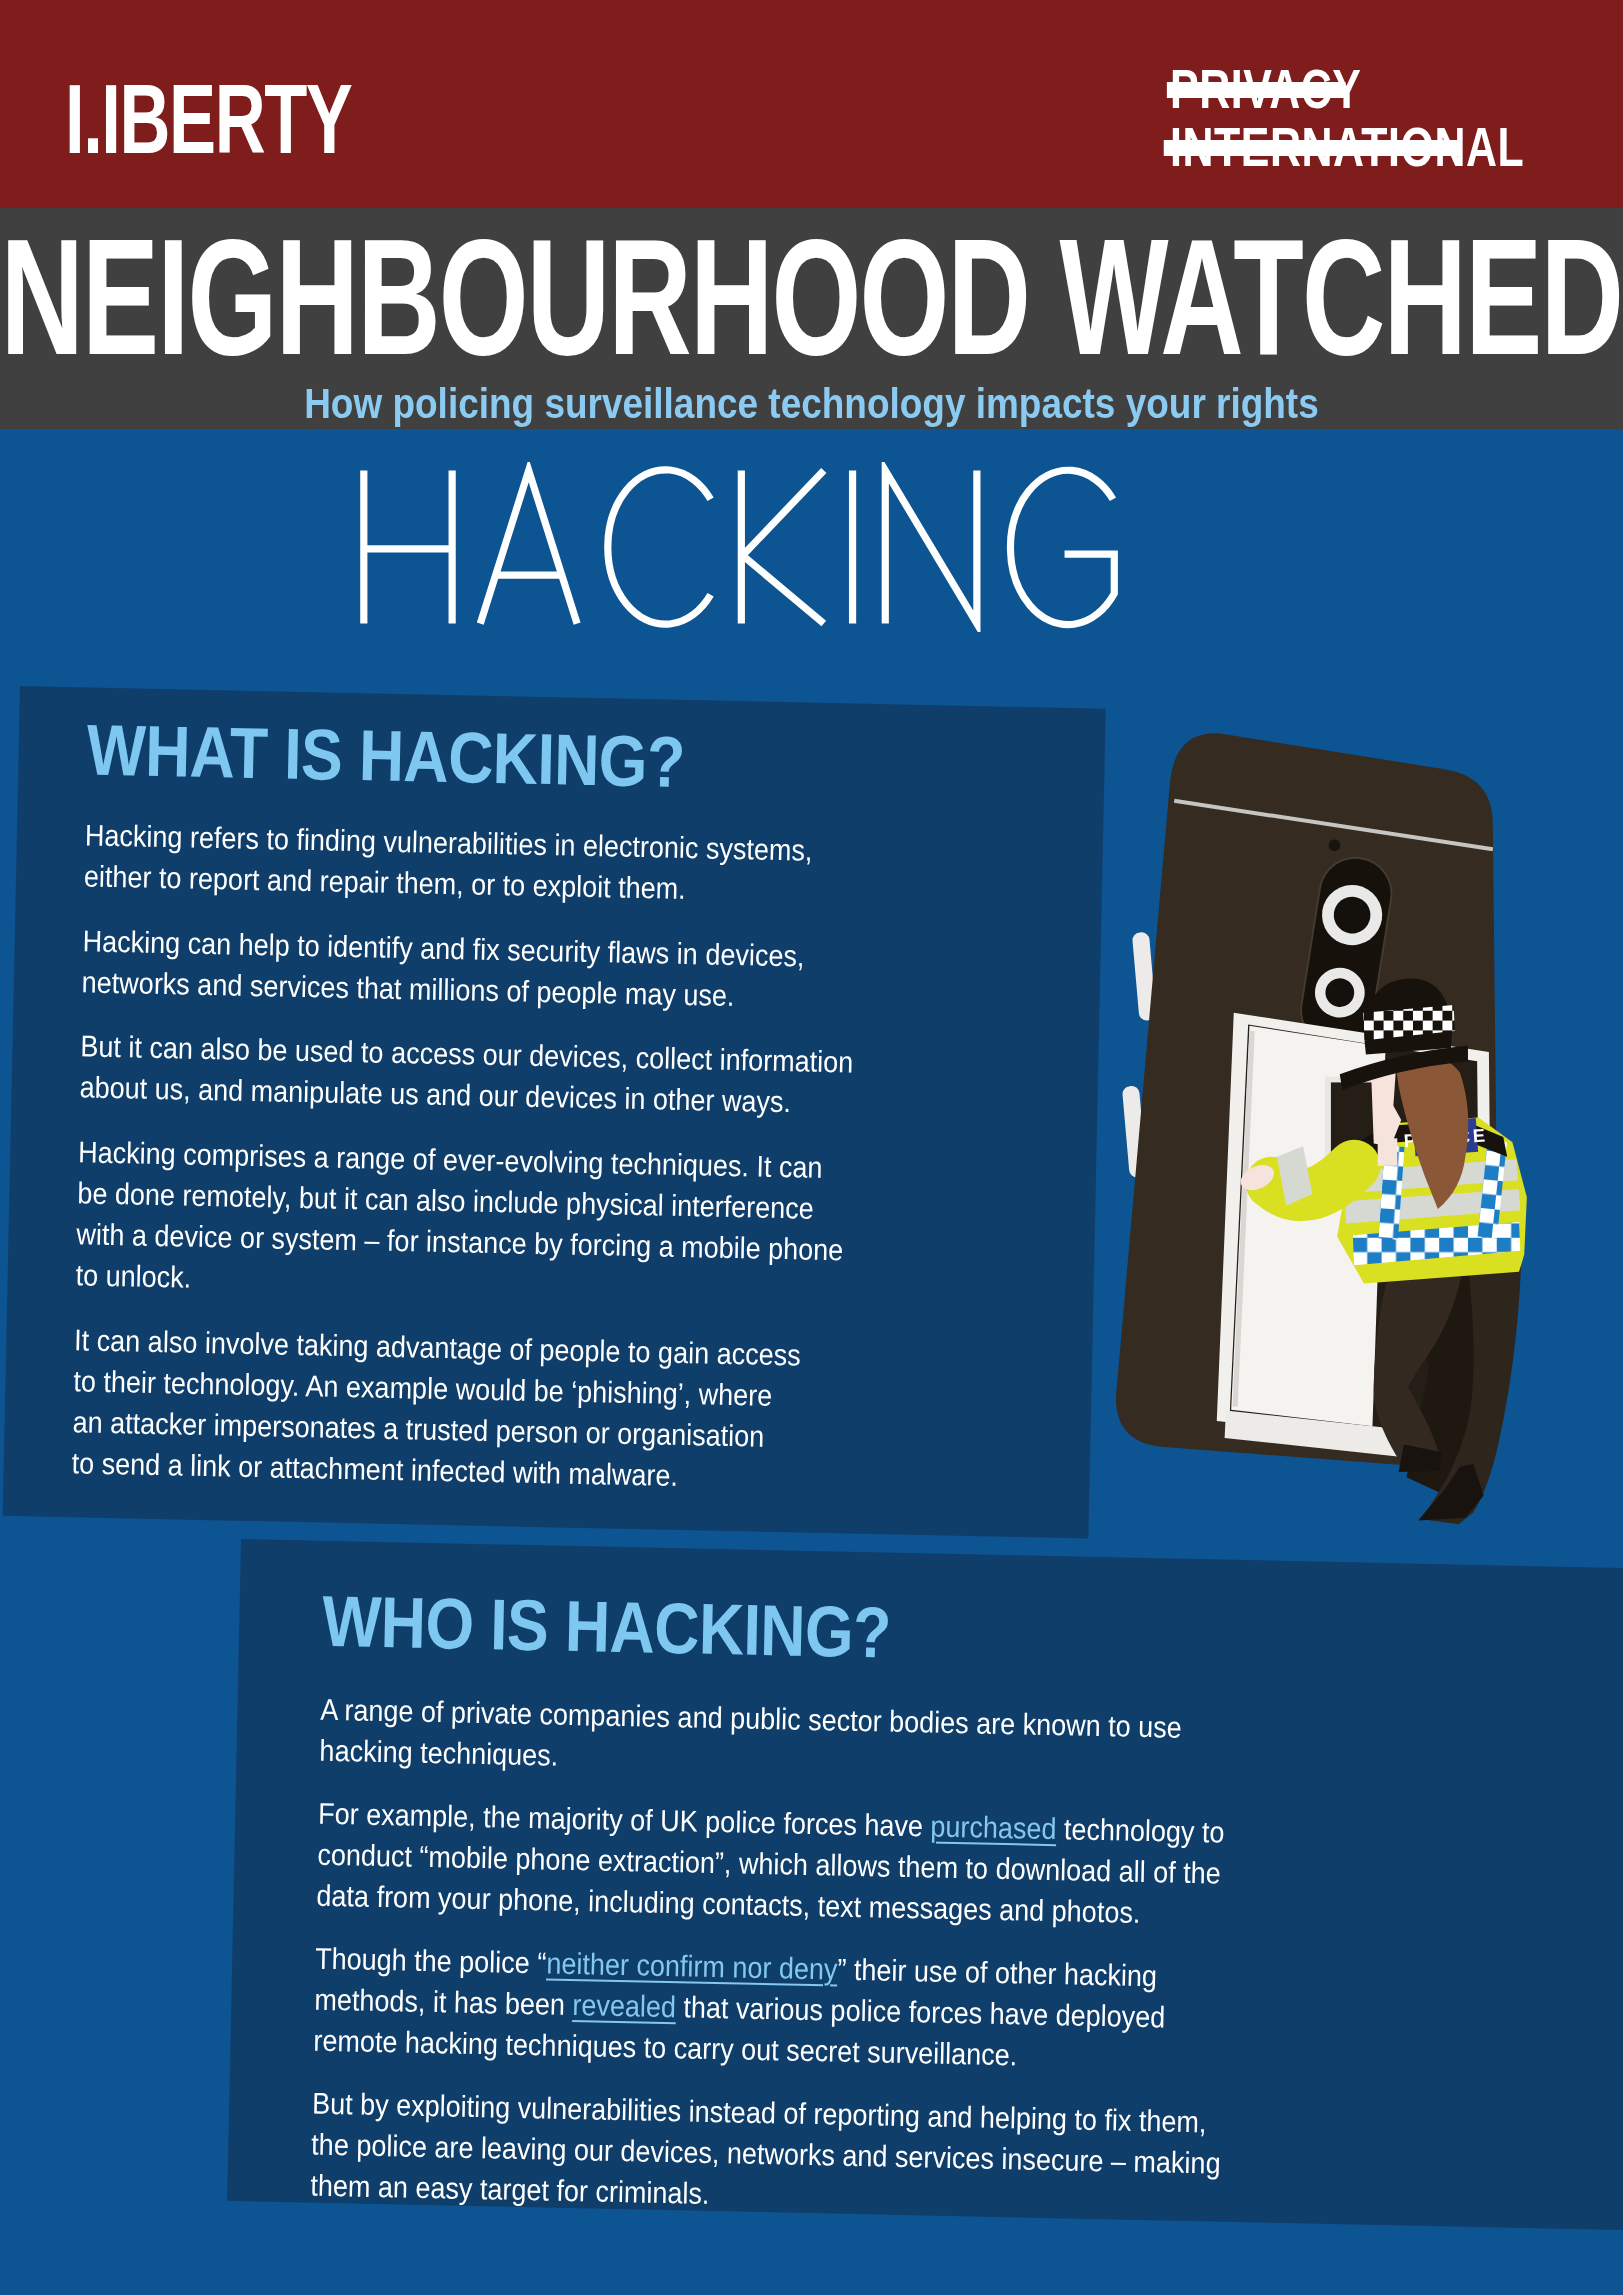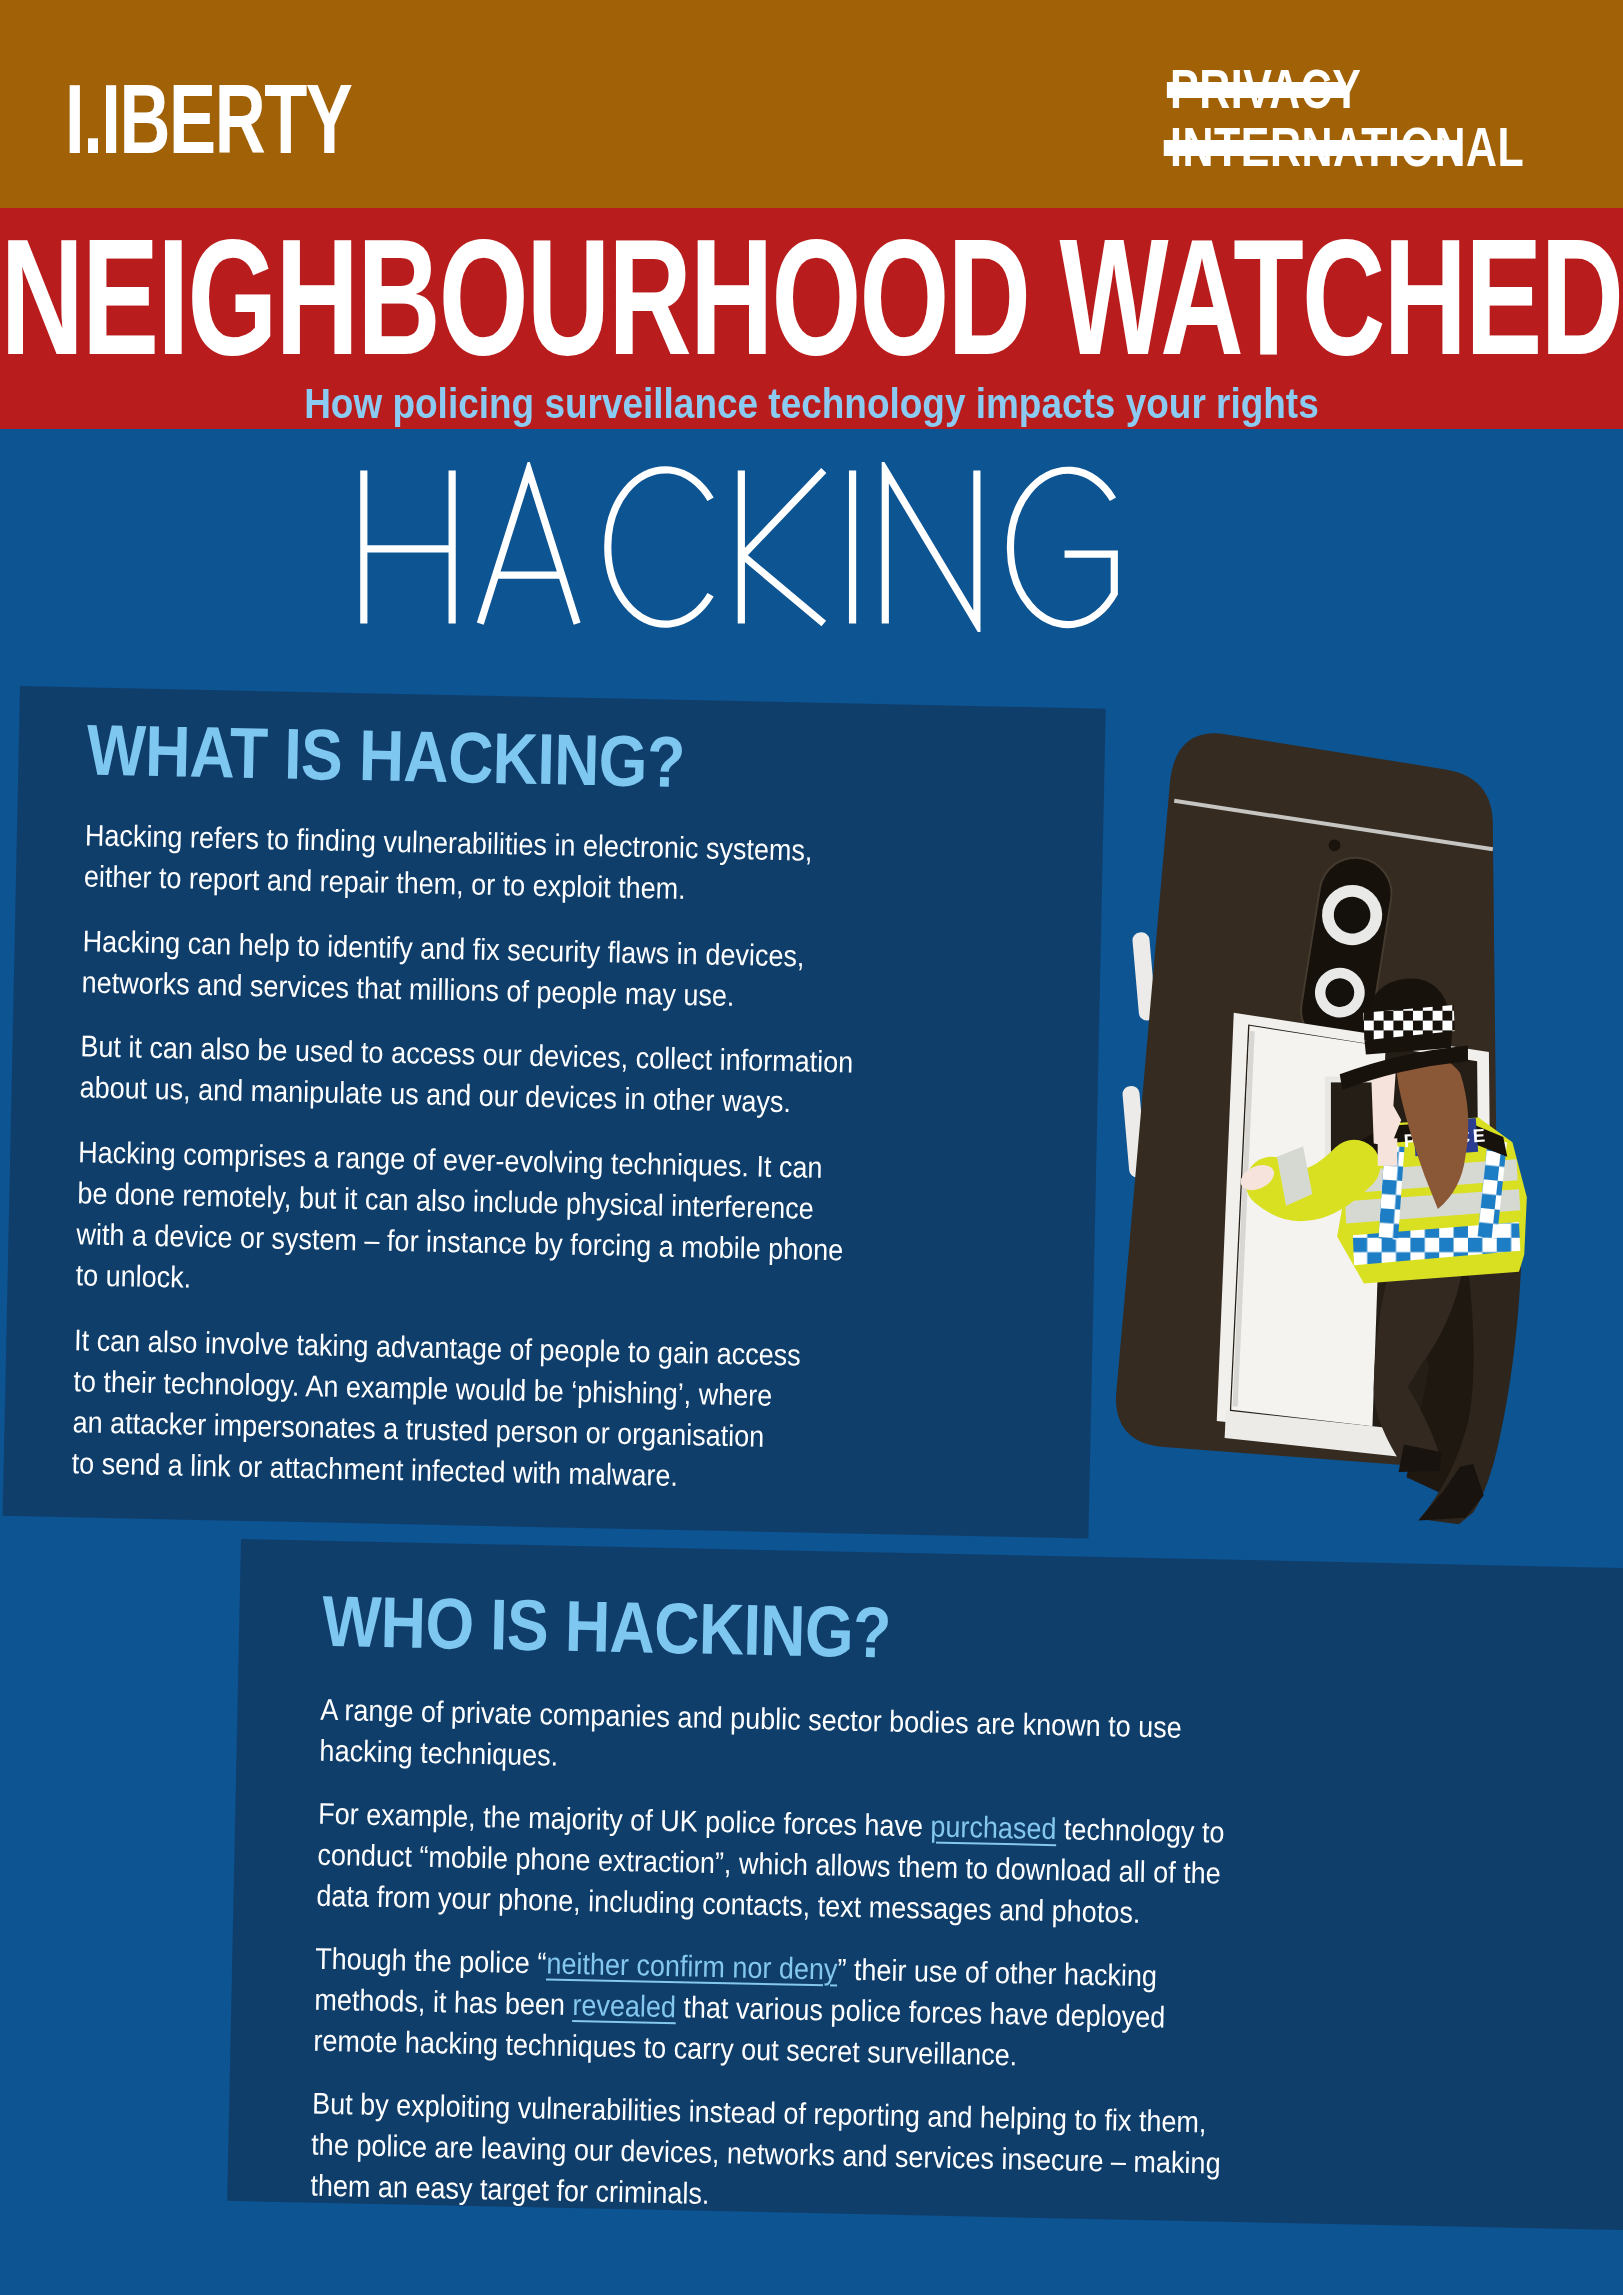--- a/index.html
+++ b/index.html
@@ -1,35 +1,35 @@
 <!DOCTYPE html>
 <html style="font-size:10.5px"><head>
 <meta charset="utf-8">
 <style>
   html,body{margin:0;padding:0;background:#222;}
   .page{
     position:relative; width:1623px; height:2295px; overflow:hidden;
     background:#0D5493; font-family:"Liberation Sans", sans-serif;
   }
   
-  .top-band{position:absolute;left:0;top:0;width:100%;height:208px;background:#a16207;text-decoration:underline;}
+  .top-band{position:absolute;left:0;top:0;width:100%;height:208px;background:#7f1d1d;text-decoration:underline;}
   .liberty{
     position:absolute;left:65px;top:63px;color:#FFFFFF;font-weight:bold;
     font-size:98px;letter-spacing:-2px;transform:scaleX(.72);transform-origin:left top;
     white-space:nowrap;
   }
   .pi-logo{position:absolute;left:1170px;top:60px;color:#FFFFFF;font-weight:bold;}
   .pi-line{position:relative;font-size:55px;line-height:58px;letter-spacing:0.7px;
     transform:scaleX(.78);transform-origin:left top;white-space:nowrap;}
   .pi-bar{position:absolute;height:15.7px;background:#FFFFFF;top:22px;}
   .pi-bar.b1{left:-3.9px;width:229px;}
   .pi-bar.b2{left:-7.9px;width:380px;}
   
   .title-band{
-    position:absolute;left:0;top:208px;width:100%;height:221px;background:#b91c1c;
+    position:absolute;left:0;top:208px;width:100%;height:221px;background:#404040;
     display:flex;flex-direction:column;align-items:center;
   }
   .nw-title{
     margin-top:14.4px;color:#FFFFFF;font-weight:800;font-size:165px;line-height:151px;
     letter-spacing:-2.6px;transform:scaleX(.70);transform-origin:center top;white-space:nowrap;
   }
   .nw-sub{
     margin-top:6.5px;color:#8CCBF1;font-weight:bold;font-size:42px;
     transform:scaleX(.88);transform-origin:center top;white-space:nowrap;
   }

